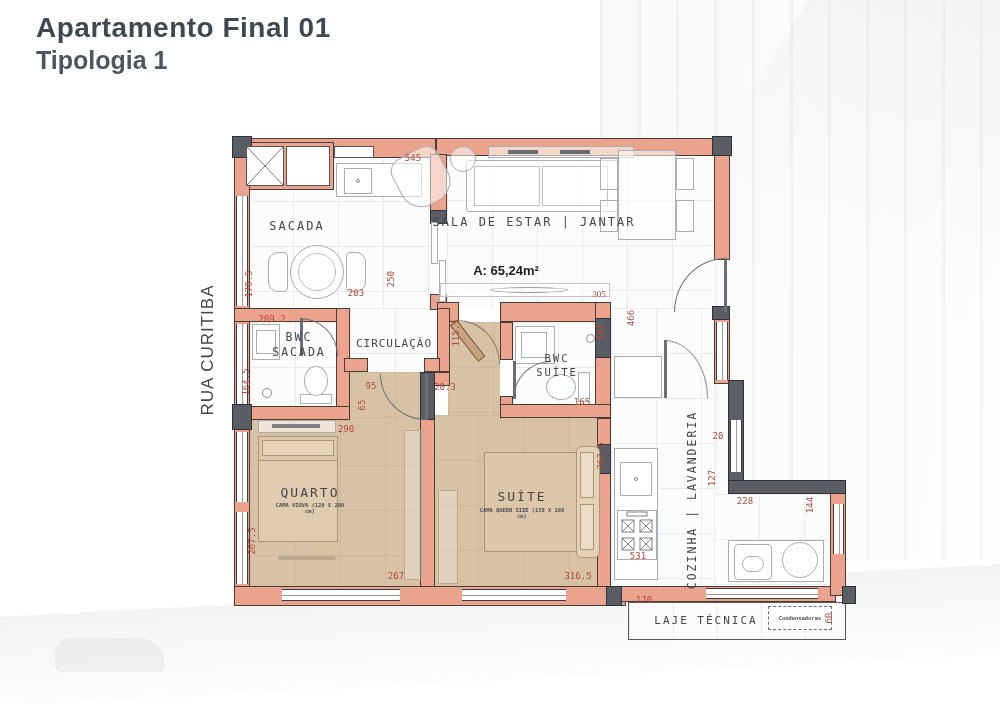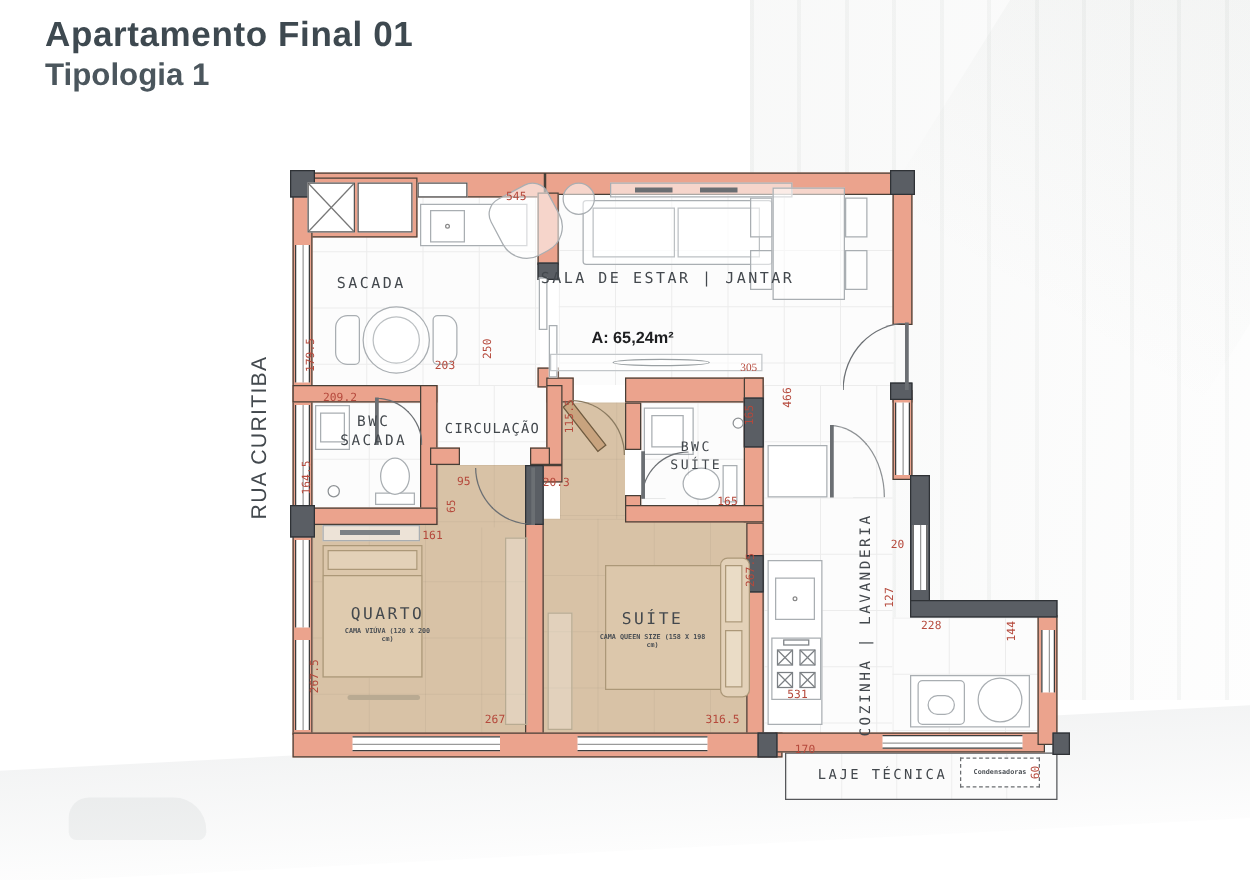--- a/index.html
+++ b/index.html
@@ -268,21 +268,21 @@
 <span class="dim" style="left: 413px; top: 158px;">545</span>
     <span class="dim dimv" style="left: 249px; top: 284px;">179.5</span>
     <span class="dim" style="left: 356px; top: 293px;">203</span>
     <span class="dim dimv" style="left: 391px; top: 279px;">250</span>
     <span class="dim" style="left: 599px; top: 294px; font-family: Liberation Serif, serif;">305</span>
     <span class="dim" style="left: 272px; top: 319px;">209.2</span>
     <span class="dim dimv" style="left: 246px; top: 382px;">164.5</span>
     <span class="dim dimv" style="left: 456px; top: 333px;">115.5</span>
     <span class="dim" style="left: 371px; top: 386px;">95</span>
     <span class="dim dimv" style="left: 362px; top: 405px;">65</span>
-    <span class="dim" style="left: 346px; top: 429px;">161</span>
+    <span class="dim" style="left: 346px; top: 429px;">290</span>
     <span class="dim" style="left: 445px; top: 387px;">20.3</span>
     <span class="dim dimv" style="left: 600px; top: 332px;">165</span>
     <span class="dim dimv" style="left: 631px; top: 318px;">466</span>
     <span class="dim" style="left: 582px; top: 402px;">165</span>
     <span class="dim" style="left: 718px; top: 436px;">20</span>
     <span class="dim dimv" style="left: 712px; top: 478px;">127</span>
     <span class="dim" style="left: 745px; top: 501px;">228</span>
     <span class="dim dimv" style="left: 810px; top: 505px;">144</span>
     <span class="dim dimv" style="left: 601px; top: 456px;">267.5</span>
     <span class="dim dimv" style="left: 252px; top: 541px;">267.5</span>

